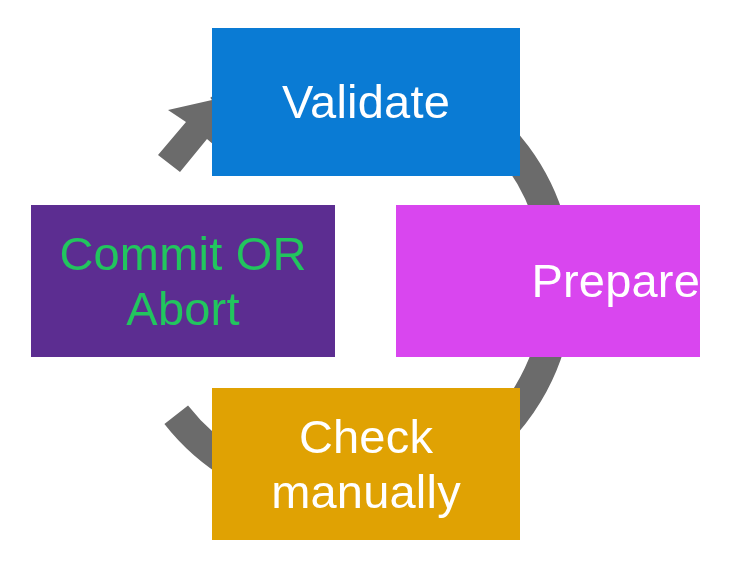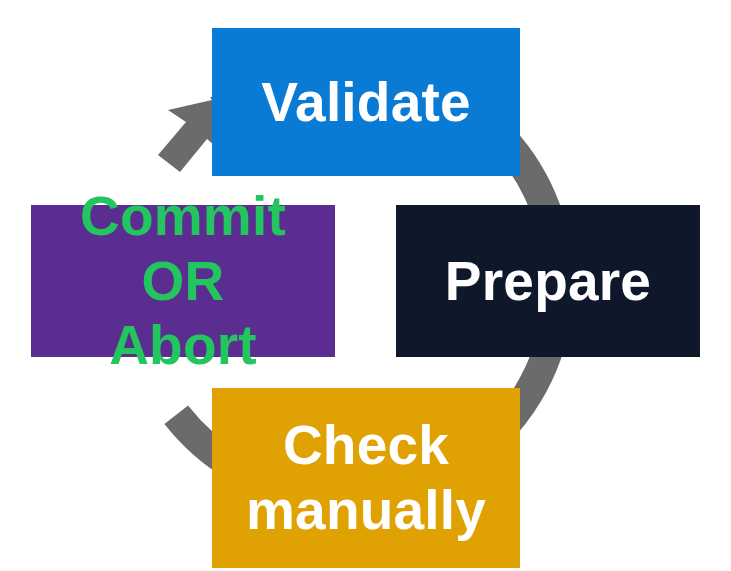--- a/index.html
+++ b/index.html
@@ -30,43 +30,43 @@
     z-index: 2;
     display: flex;
     align-items: center;
     justify-content: center;
     text-align: center;
     box-sizing: border-box;
   }
   .node-label {
     color: #ffffff;
     font-family: "Liberation Sans", sans-serif;
-    font-weight: 700;
-    font-size: 55px;
+    font-weight: 400;
+    font-size: 47px;
     line-height: 1.18;
     letter-spacing: 0.2px;
     white-space: pre-line;
   }
   #node-validate {
     left: 212px;
     top: 28px;
     width: 308px;
     height: 148px;
   }
   #node-prepare {
     left: 396px;
     top: 205px;
     width: 304px;
     height: 152px;
   }
   #node-check {
     left: 212px;
     top: 388px;
     width: 308px;
-    height: 180px;
+    height: 152px;
   }
   #node-commit {
     left: 31px;
     top: 205px;
     width: 304px;
     height: 152px;
   }
 </style>
 </head>
 <body>
@@ -78,21 +78,21 @@
     <path d="M 196 132
              A 214 214 0 1 1 196 440" fill="none" stroke="#6B6B6B" stroke-width="30" stroke-linecap="butt" transform="rotate(8 366 286)"></path>
 
     <polygon points="212,100 168,110 186,122 158,155 180,172 207,139 221,151" fill="#6B6B6B"></polygon>
   </svg>
 
   <div class="node-box" id="node-validate" style="background:#0A7BD4;">
     <span class="node-label" style="color: rgb(255, 255, 255);">Validate</span>
   </div>
 
-  <div class="node-box" id="node-prepare" style="background:#0f172a;">
+  <div class="node-box" id="node-prepare" style="background:#d946ef;justify-content:flex-end;">
     <span class="node-label" style="color: rgb(255, 255, 255);">Prepare</span>
   </div>
 
   <div class="node-box" id="node-check" style="background:#E0A203;">
     <span class="node-label" style="color: rgb(255, 255, 255);">Check
 manually</span>
   </div>
 
   <div class="node-box" id="node-commit" style="background:#5C2D91;">
     <span class="node-label" style="color: #22c55e;">Commit OR

